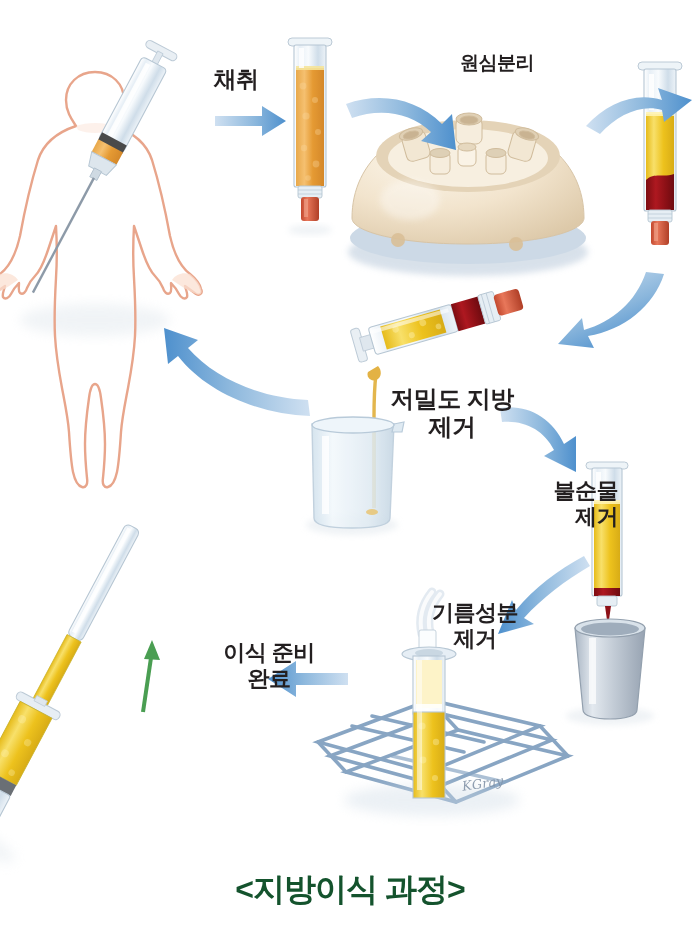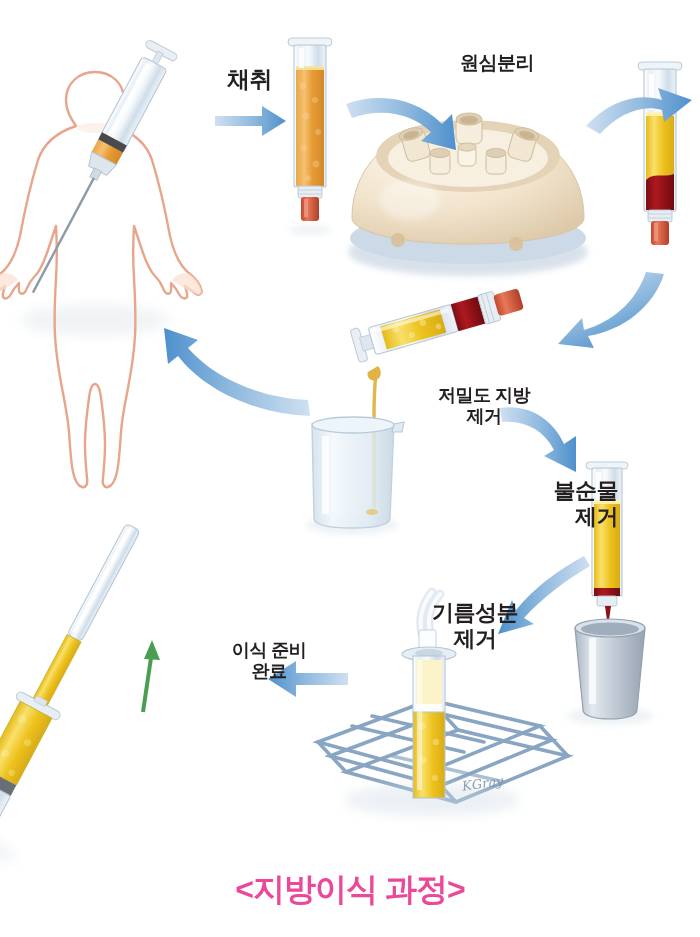--- a/index.html
+++ b/index.html
@@ -16,21 +16,21 @@
     color:#231f20;
     font-weight:700;
     letter-spacing:-0.5px;
     line-height:1.18;
     text-align:center;
     white-space:pre-line;
     font-family:"Liberation Sans","DejaVu Sans",sans-serif;
   }
   .title{
     position:absolute;
-    color:#ec4899;
+    color:#14532d;
     font-weight:700;
     font-size:32px;
     letter-spacing:-1px;
     text-align:center;
     width:700px;
     left:0;
   }
   .art{position:absolute;}
   svg{display:block;overflow:visible;}
   .sig{
@@ -422,33 +422,33 @@
     <g>
       <path d="M348 673 L296 673 L296 661 L268 679 L296 697 L296 685 L348 685 Z" fill="url(#arrGradL)"></path>
     </g>
 
     <g>
       <path d="M310 416 C258 414 206 392 178 356 L168 364 L164 328 L198 340 L188 348
                C214 378 260 398 308 400 Z" fill="url(#arrGradL)"></path>
     </g>
   </svg>
 
-  <div class="lbl" style="left:200px;top:66px;width:72px;font-size:23px;text-align:right;">채취</div>
+  <div class="lbl" style="left:200px;top:66px;width:72px;font-size:23px;">채취</div>
 
   <div class="lbl" style="left:442px;top:52px;width:110px;font-size:19px;">원심분리</div>
 
-  <div class="lbl" style="left:414px;top:385px;width:140px;font-size:18px;">저밀도 지방
+  <div class="lbl" style="left:382px;top:385px;width:140px;font-size:24px;">저밀도 지방
 제거</div>
 
   <div class="lbl" style="left:518px;top:478px;width:100px;font-size:22px;text-align:right;">불순물
 제거</div>
 
   <div class="lbl" style="left:420px;top:600px;width:110px;font-size:22px;">기름성분
 제거</div>
 
-  <div class="lbl" style="left:204px;top:640px;width:130px;font-size:18px;">이식 준비
+  <div class="lbl" style="left:204px;top:640px;width:130px;font-size:22px;">이식 준비
 완료</div>
 
   <div class="sig" style="left:462px;top:776px;">KGray</div>
 
   <div class="title" style="top:868px;">&lt;지방이식 과정&gt;</div>
 
 </div>
 
 </body></html>

